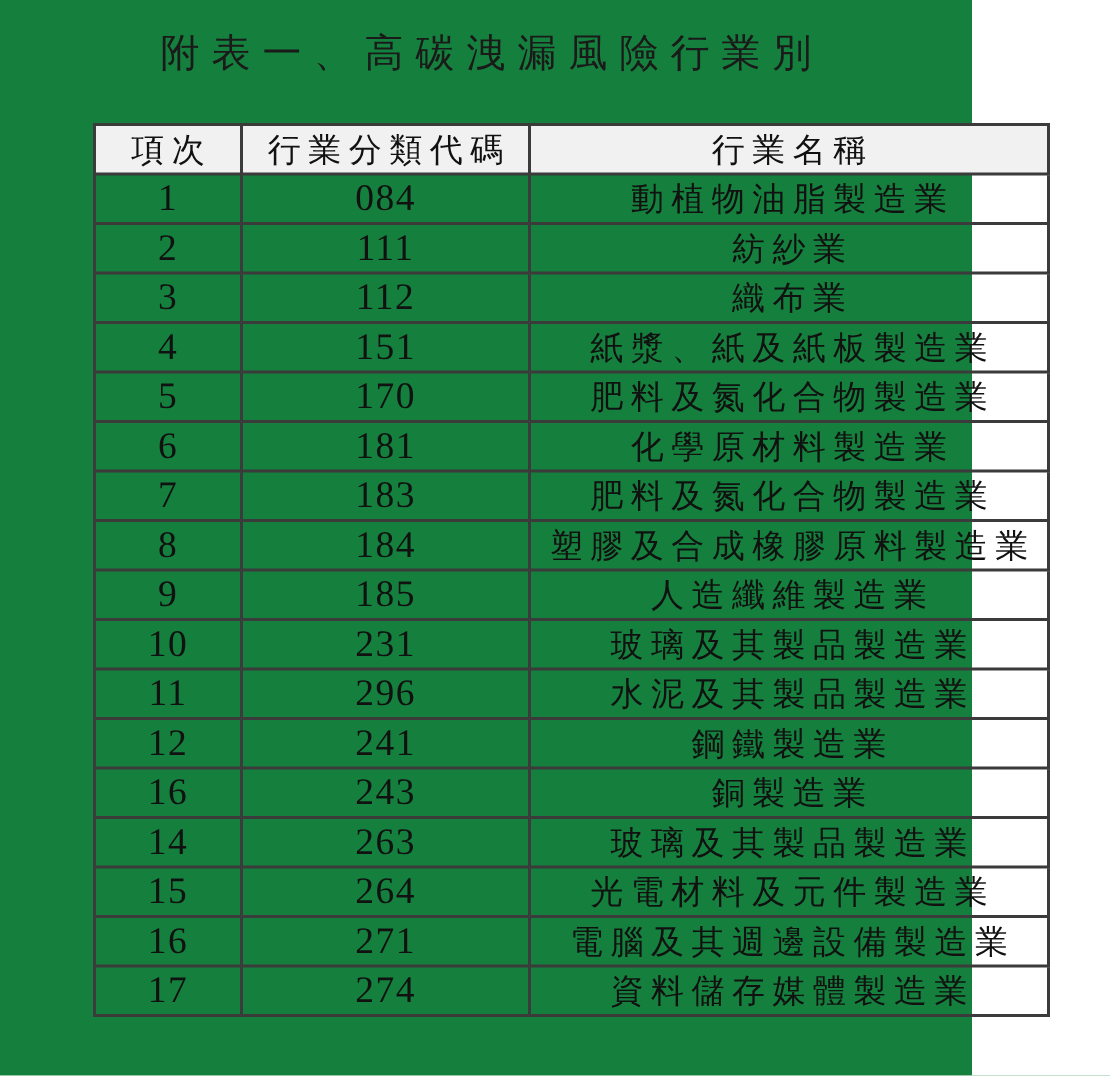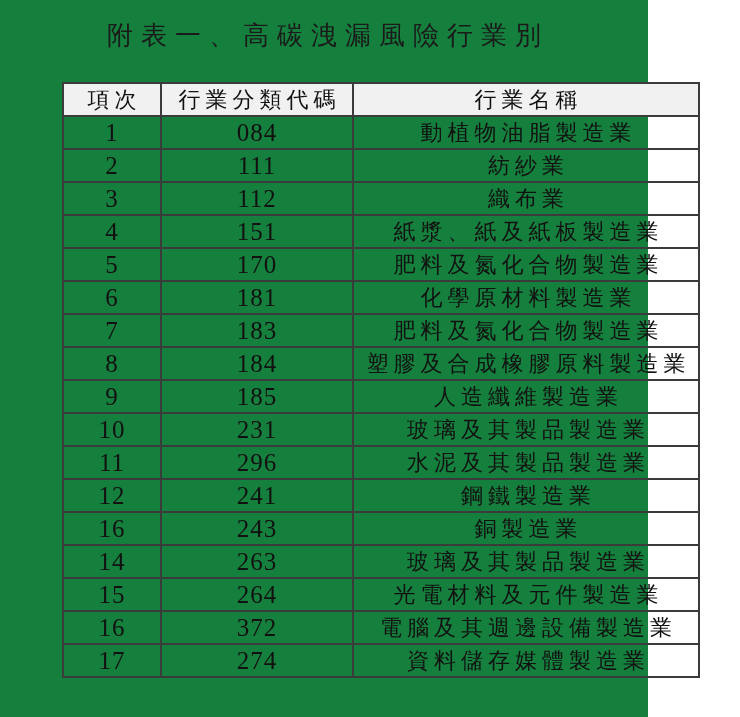--- a/index.html
+++ b/index.html
@@ -152,21 +152,21 @@
         <td class="num">263</td>
         <td class="cjk">玻璃及其製品製造業</td>
       </tr>
       <tr>
         <td class="num">15</td>
         <td class="num">264</td>
         <td class="cjk">光電材料及元件製造業</td>
       </tr>
       <tr>
         <td class="num">16</td>
-        <td class="num">372</td>
+        <td class="num">271</td>
         <td class="cjk">電腦及其週邊設備製造業</td>
       </tr>
       <tr>
         <td class="num">17</td>
         <td class="num">274</td>
         <td class="cjk">資料儲存媒體製造業</td>
       </tr>
     </tbody>
   </table>
 

